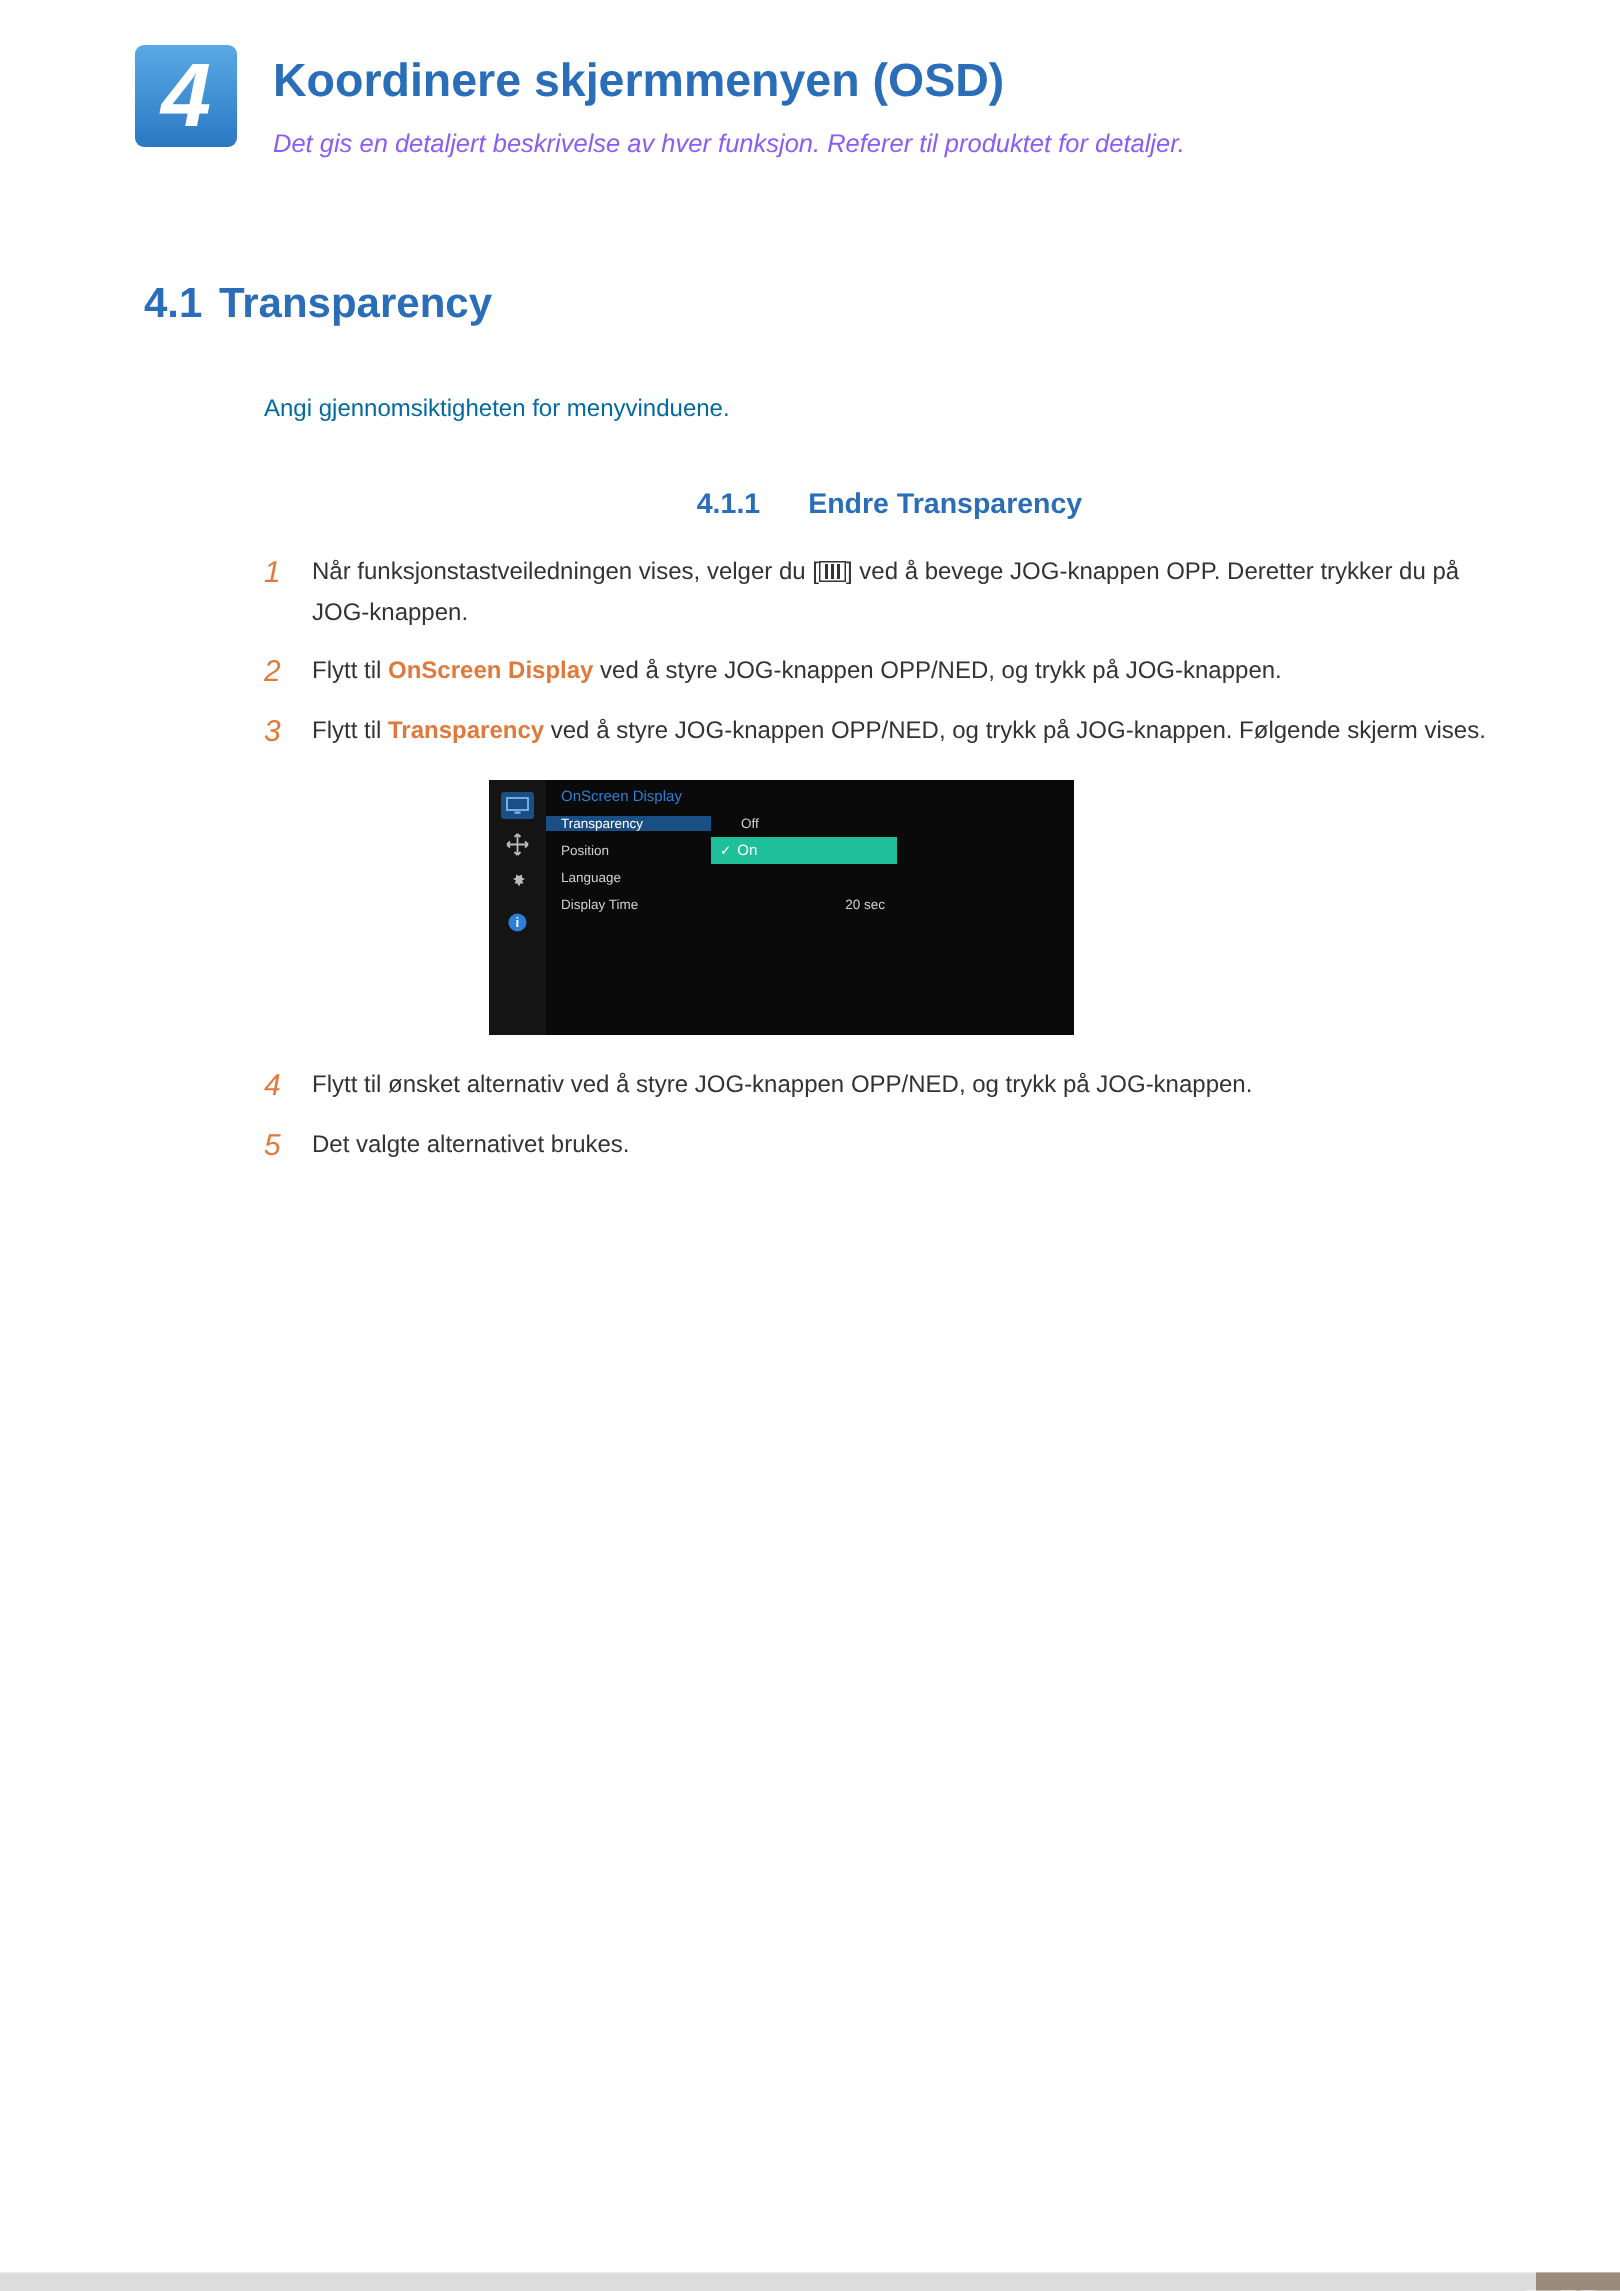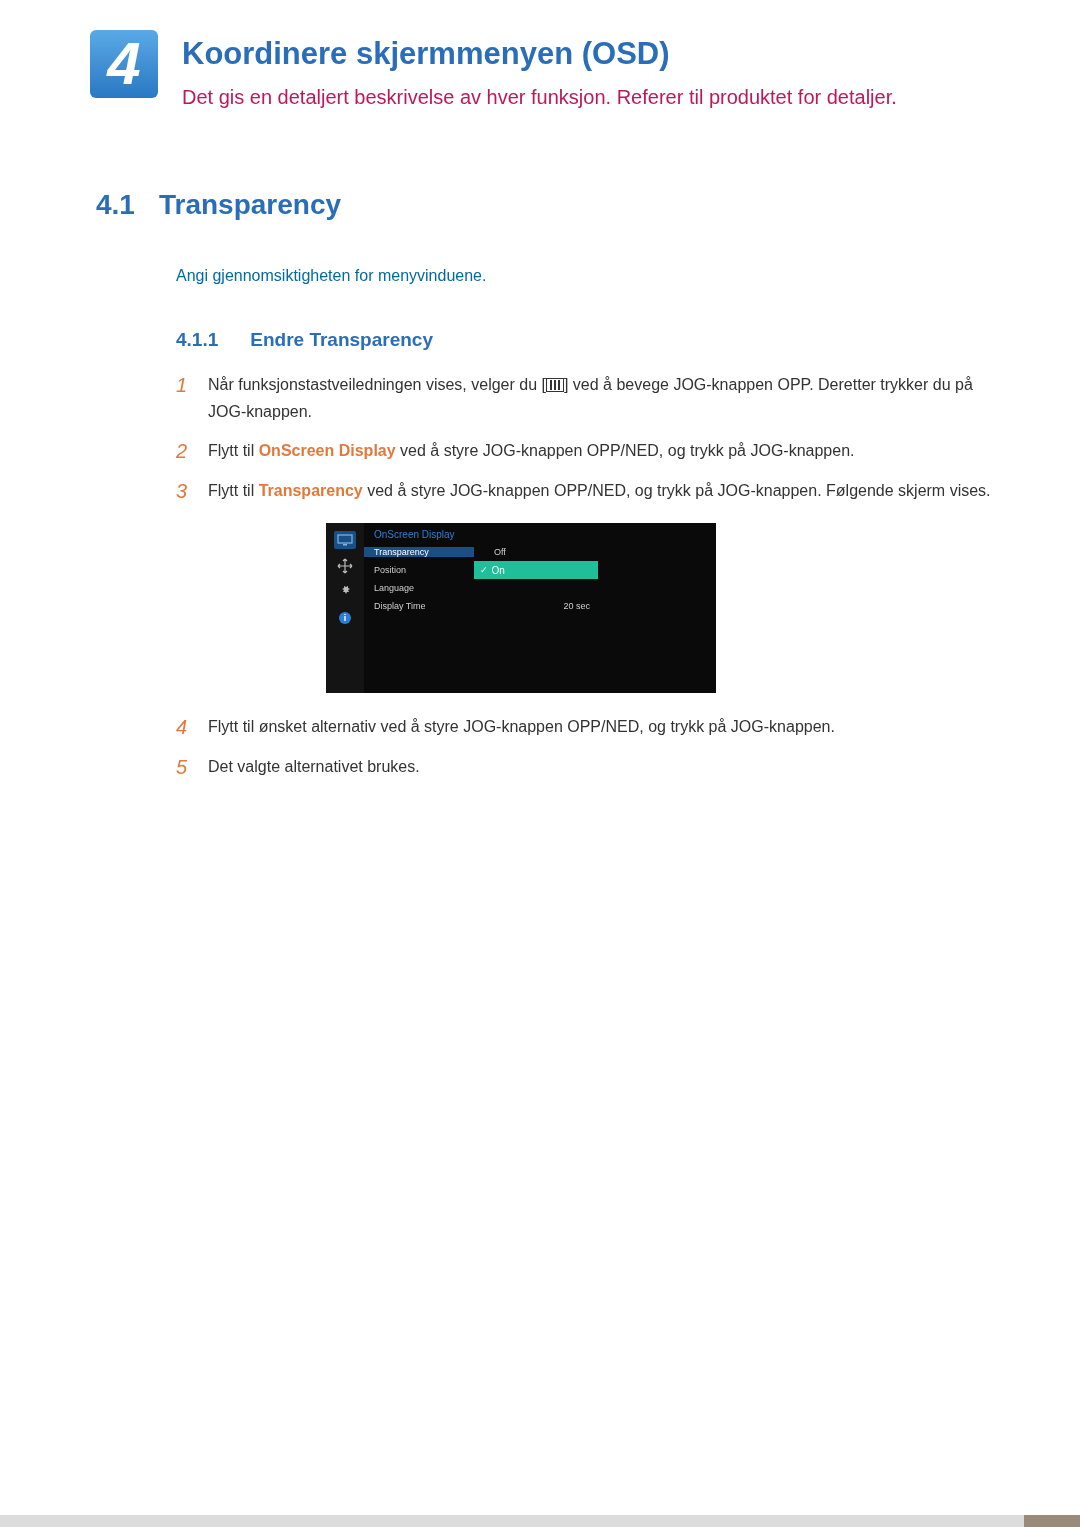--- a/index.html
+++ b/index.html
@@ -38,31 +38,32 @@
     font-style: italic;
   }
   .chapter-title {
     color: #2a6db8;
     font-size: 31px;
     font-weight: 700;
     margin-top: 6px;
     margin-bottom: 14px;
   }
   .chapter-desc {
-    font-size: 20px;
-    color: #be185d;
+    font-size: 17px;
+    color: #8b5cf6;
+    font-style: italic;
   }
   .section {
     margin-top: 80px;
     margin-left: 6px;
   }
   .section-head {
     display: flex;
     align-items: flex-end;
-    gap: 24px;
+    gap: 11px;
   }
   .section-num {
     color: #2a6db8;
     font-size: 28px;
     font-weight: 700;
   }
   .section-title {
     color: #2a6db8;
     font-size: 28px;
     font-weight: 700;
@@ -73,20 +74,21 @@
   .section-desc {
     margin-top: 46px;
     font-size: 16px;
     color: #0369a1;
   }
   .subsection-head {
     margin-top: 44px;
     display: flex;
     gap: 32px;
     align-items: baseline;
+    justify-content: center;
   }
   .subsection-num, .subsection-title {
     color: #2a6db8;
     font-size: 19px;
     font-weight: 700;
   }
   ol.steps {
     list-style: none;
     margin-top: 20px;
   }

